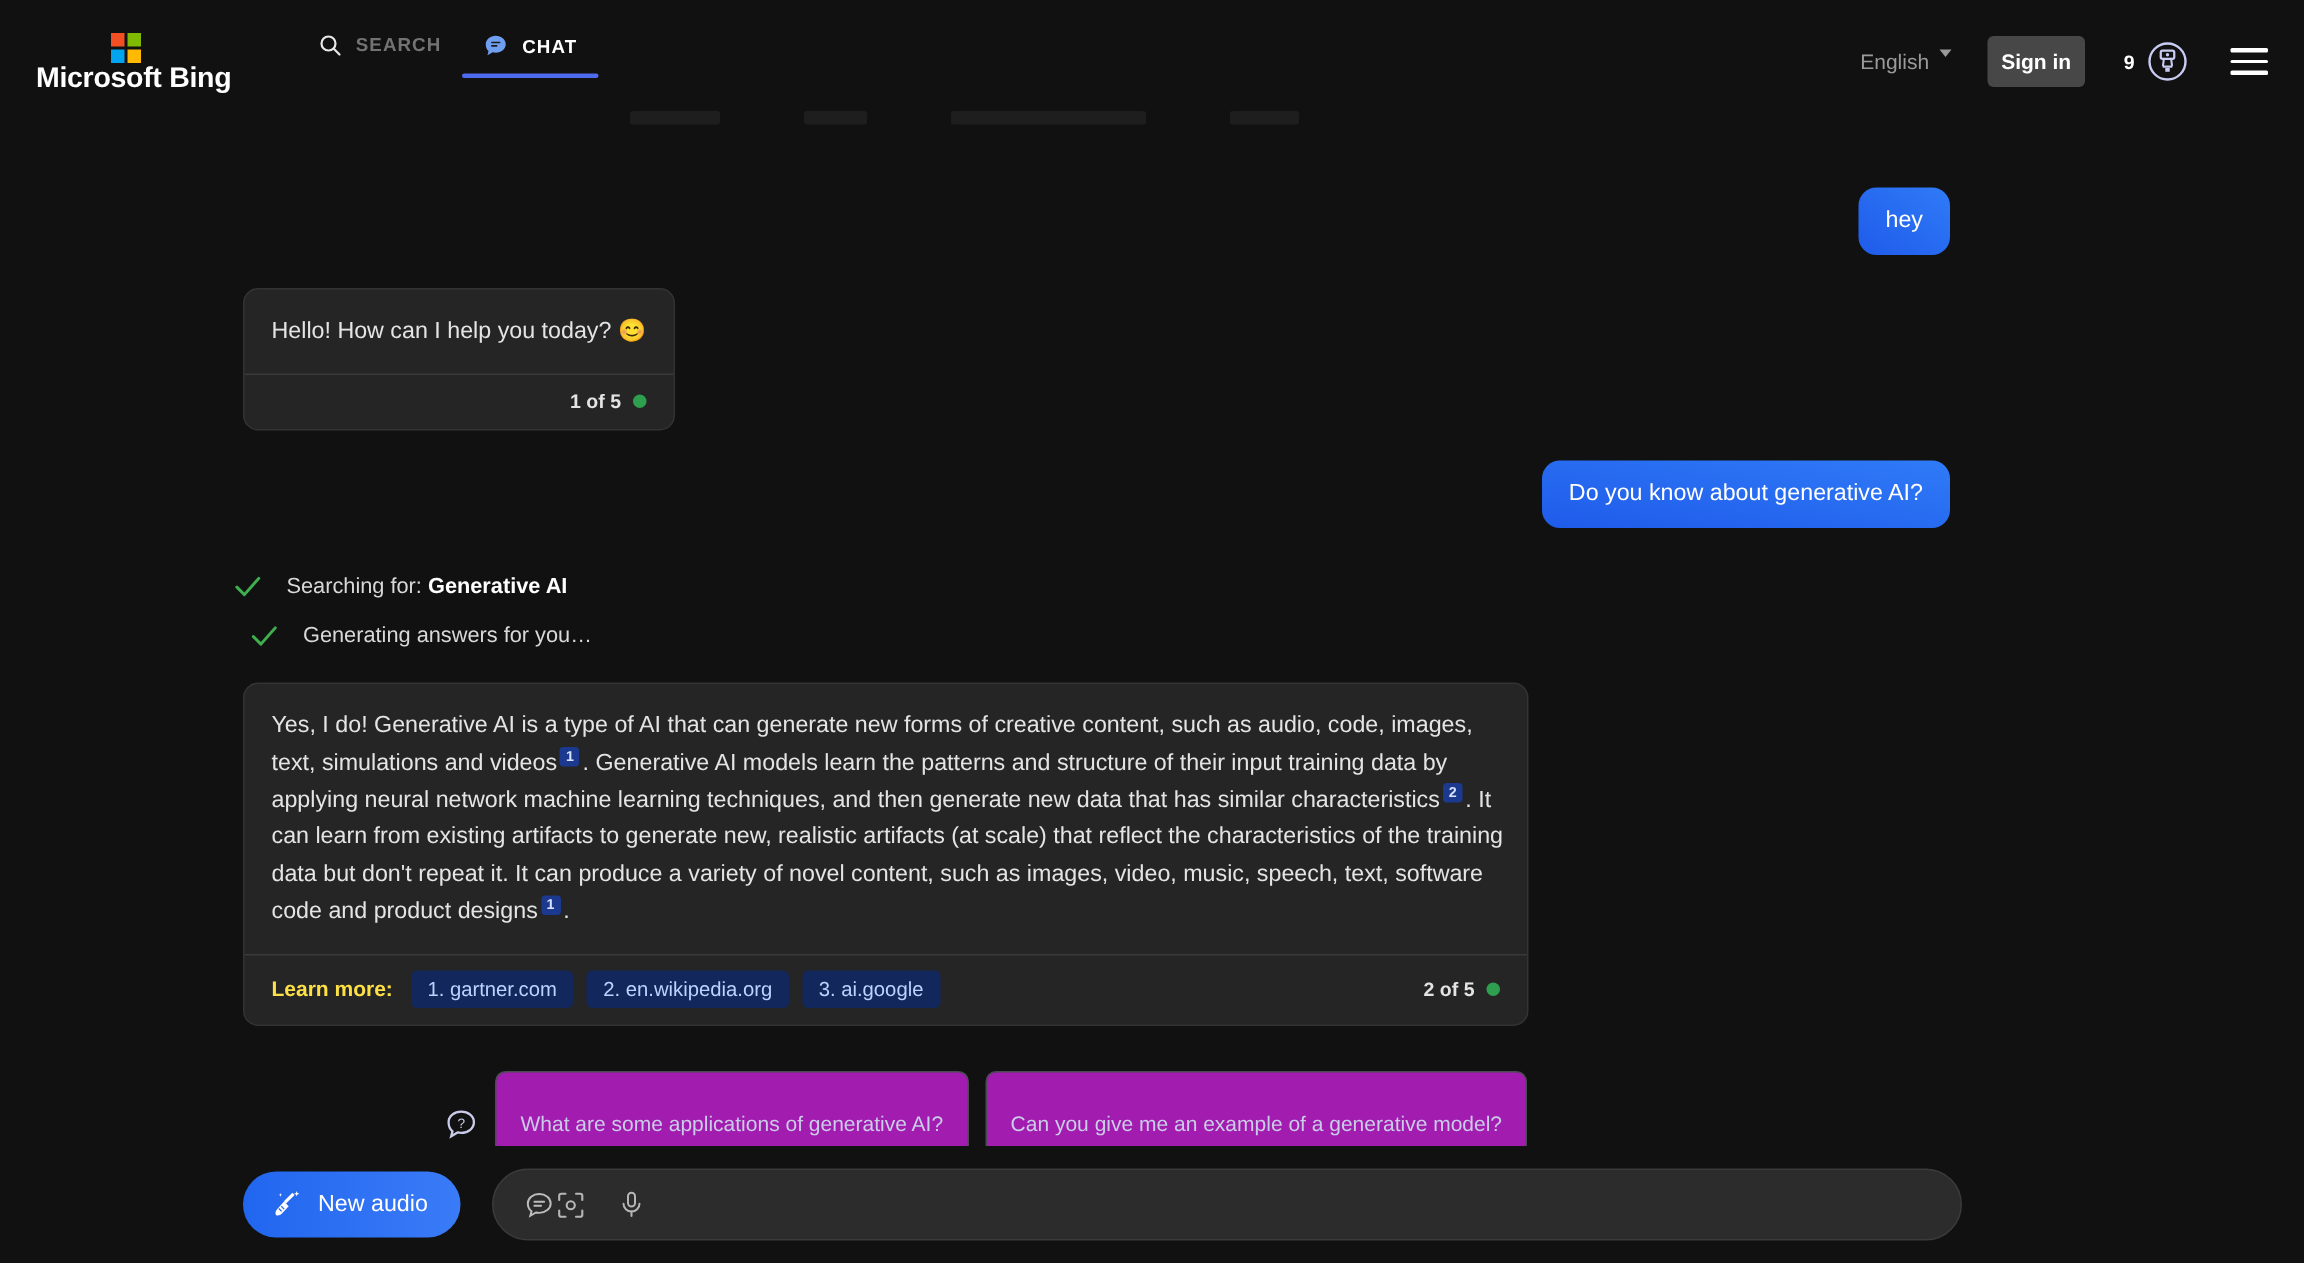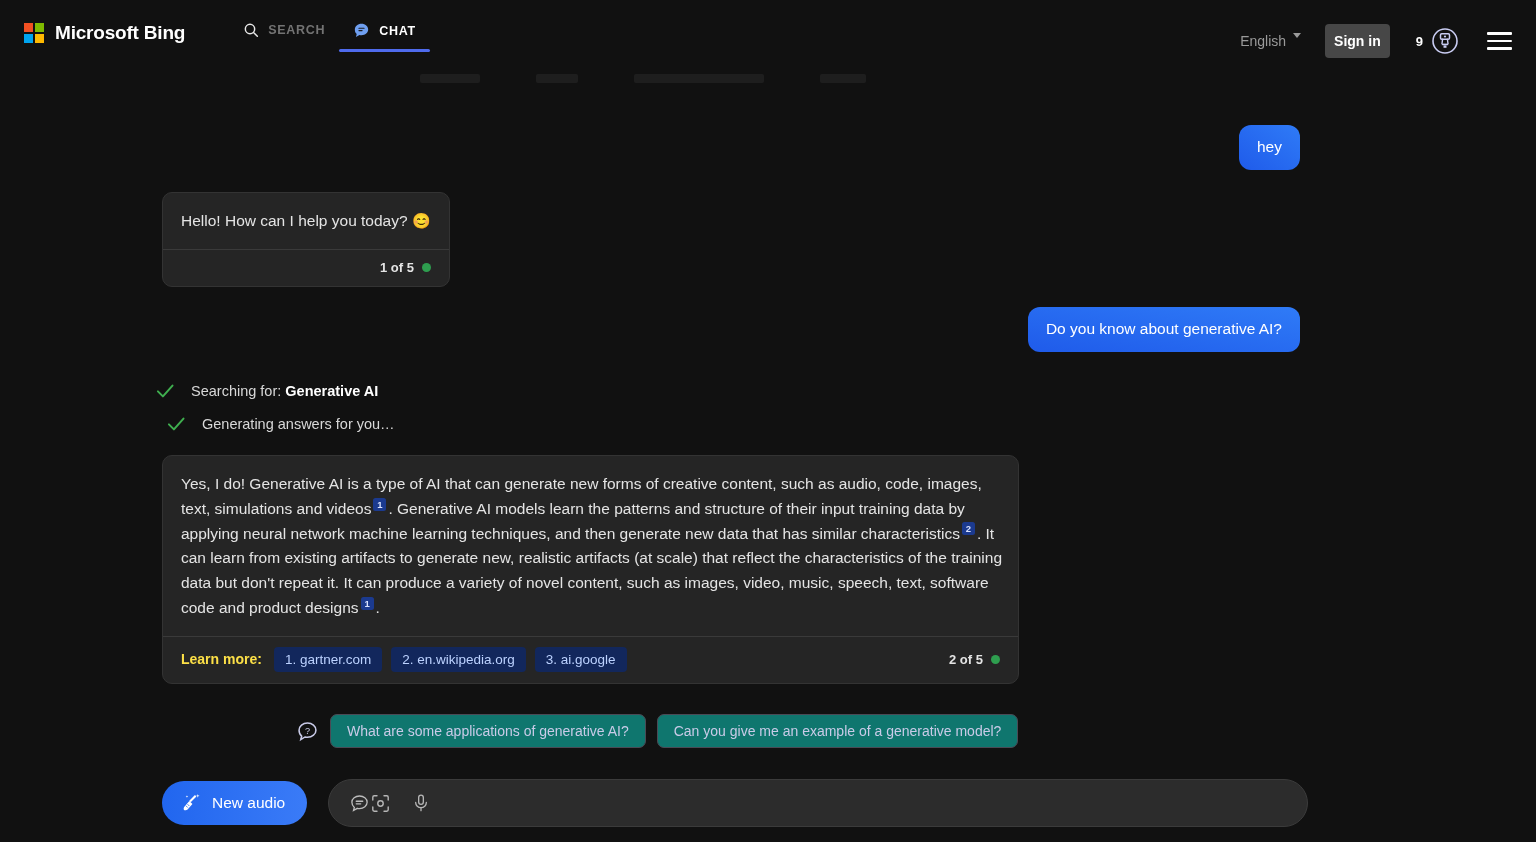--- a/index.html
+++ b/index.html
@@ -10,21 +10,21 @@
     overflow: hidden;
   }
 
   
   .header {
     position: absolute; top: 0; left: 0;
     width: 1536px; height: 74px;
     background: #111111;
     display: flex; align-items: flex-start;
   }
-  .hdr-left { display: flex; align-items: center; padding-left: 24px; padding-top: 22px; }
+  .hdr-left { display: flex; align-items: center; padding-left: 24px; padding-top: 22px; flex-direction: column; }
   .ms-logo { display: grid; grid-template-columns: 9px 9px; grid-template-rows: 9px 9px; gap: 2px; margin-right: 11px; }
   .ms-logo i { display: block; width: 9px; height: 9px; }
   .ms-q1 { background: #f25022; }
   .ms-q2 { background: #7fba00; }
   .ms-q3 { background: #00a4ef; }
   .ms-q4 { background: #ffb900; }
   .brand { color: #ffffff; font-size: 19px; font-weight: 600; letter-spacing: -0.2px; }
 
   .hdr-nav { display: flex; align-items: flex-start; margin-left: 44px; padding-top: 22px; }
   .nav-tab {
@@ -107,22 +107,22 @@
   .learnmore-lbl { color: #fde047; font-size: 14px; font-weight: 700; margin-right: 12px; }
   .src-chip {
     background: #12275c; color: #bcd2ff; font-size: 13.5px;
     padding: 5px 11px; border-radius: 4px; margin-right: 9px;
     cursor: pointer; white-space: nowrap;
   }
 
   
   .suggestions { position: absolute; display: flex; align-items: center; gap: 11px; }
   .sug-chip {
-    border: 1px solid #4a4a55; background: #0f766e; color: #c9cbe8;
-    font-size: 14px; padding: 8px 16px; border-radius: 7px; cursor: pointer;
+    border: 1px solid #4a4a55; background: #a21caf; color: #c9cbe8;
+    font-size: 14px; padding: 26px 16px; border-radius: 7px; cursor: pointer;
     white-space: nowrap;
   }
 
   
   .composer {
     position: absolute; left: 0; bottom: 0; width: 1536px; height: 78px;
     background: #111111; display: flex; align-items: center;
   }
   .newtopic {
     margin-left: 162px; background: linear-gradient(to right, #2166ef, #3a7bf7);

